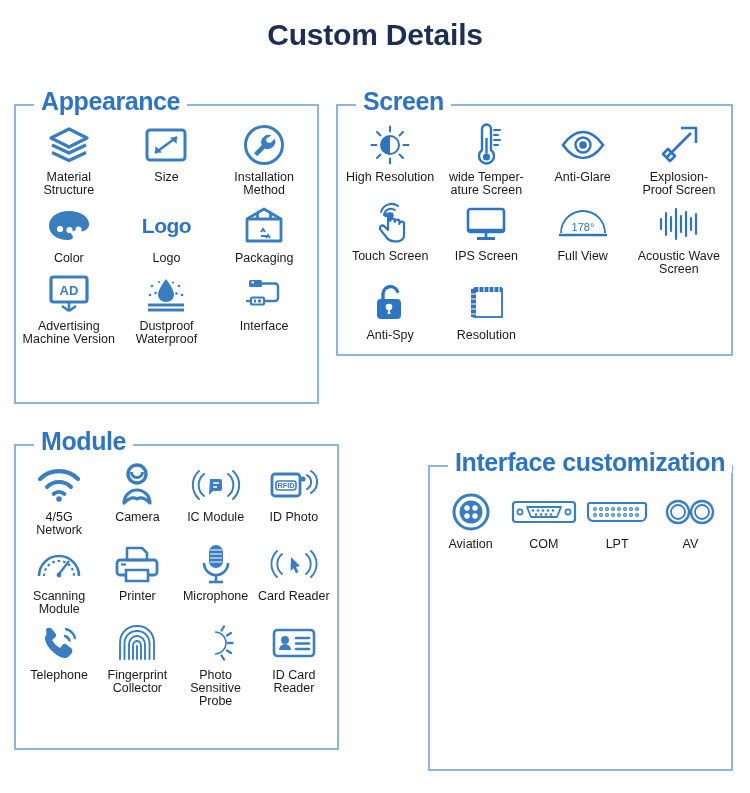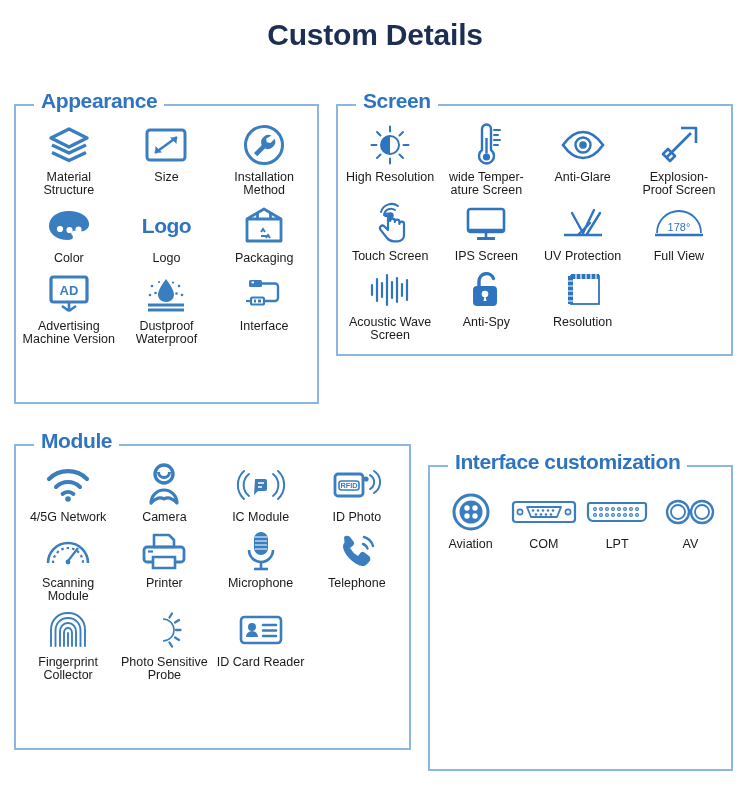--- a/index.html
+++ b/index.html
@@ -26,31 +26,31 @@
     position: absolute;
     border: 2px solid #8ab6e0;
     background: #ffffff;
   }
   .section-title {
     position: absolute;
     top: -16px;
     left: 18px;
     background: #ffffff;
     padding: 0 7px;
-    font-size: 21px;
+    font-size: 25px;
     font-weight: bold;
     color: #2f74c0;
     letter-spacing: -0.4px;
     white-space: nowrap;
     line-height: 22px;
   }
 
   #sec-appearance { left: 14px;  top: 104px; width: 305px; height: 300px; }
   #sec-screen     { left: 336px; top: 104px; width: 397px; height: 252px; }
-  #sec-module     { left: 14px;  top: 444px; width: 397px; height: 306px; }
+  #sec-module     { left: 14px;  top: 444px; width: 325px; height: 306px; }
   #sec-interface  { left: 428px; top: 465px; width: 305px; height: 306px; }
 
   
   .grid {
     position: absolute;
     left: 0; right: 0; top: 0; bottom: 0;
     display: grid;
     align-content: start;
     justify-items: center;
     padding: 16px 4px 0 4px;
@@ -300,34 +300,20 @@
           <svg width="44" height="38" viewBox="0 0 44 38">
             <rect x="4" y="4" width="36" height="23" rx="2.5" fill="none" stroke="#2f74c0" stroke-width="2.6"></rect>
             <path d="M4 25 H40" stroke="#2f74c0" stroke-width="2.6"></path>
             <path d="M22 27 V32" stroke="#2f74c0" stroke-width="2.6"></path>
             <path d="M13 33.5 H31" stroke="#2f74c0" stroke-width="3"></path>
           </svg>
         </div>
         <div class="lbl">IPS Screen</div>
       </div>
 
-      <div class="cell">
-        <div class="ico">
-          <svg width="46" height="38" viewBox="0 0 46 38">
-            <g stroke="#2f74c0" stroke-width="2.4" fill="none" stroke-linecap="round">
-              <path d="M12 8 L23 28"></path>
-              <path d="M34 5 L23 28"></path>
-              <path d="M40 8 L27 29"></path>
-              <path d="M30 18 L18 30"></path>
-            </g>
-            <path d="M4 30 H42" stroke="#2f74c0" stroke-width="2.6"></path>
-          </svg>
-        </div>
-        <div class="lbl">UV Protection</div>
-      </div>
 
       <div class="cell">
         <div class="ico">
           <svg width="56" height="34" viewBox="0 0 56 34">
             <path d="M6 26 A22 22 0 0 1 50 26" fill="none" stroke="#2f74c0" stroke-width="1.8"></path>
             <path d="M4 28 H52" stroke="#2f74c0" stroke-width="2.4"></path>
             <text class="deg" x="28" y="24" text-anchor="middle">178°</text>
           </svg>
         </div>
         <div class="lbl">Full View</div>
@@ -478,20 +464,34 @@
               <path d="M11 8 h12 M11 12 h12 M11 16 h12 M11 20 h12"></path>
             </g>
             <path d="M5 21 a12 12 0 0 0 24 0" fill="none" stroke="#3a7ebf" stroke-width="2.6"></path>
             <path d="M17 33 v6" stroke="#3a7ebf" stroke-width="2.6"></path>
             <path d="M10 40 h14" stroke="#3a7ebf" stroke-width="2.6"></path>
           </svg>
         </div>
         <div class="lbl">Microphone</div>
       </div>
 
+      <div class="cell">
+        <div class="ico">
+          <svg width="50" height="38" viewBox="0 0 50 38">
+            <g fill="none" stroke="#3a7ebf" stroke-width="1.9" stroke-linecap="round">
+              <path d="M13 9 A13 13 0 0 0 13 29"></path>
+              <path d="M8 6 A18 18 0 0 0 8 32"></path>
+              <path d="M37 9 A13 13 0 0 1 37 29"></path>
+              <path d="M42 6 A18 18 0 0 1 42 32"></path>
+            </g>
+            <path d="M22 12 l9 9 l-4 1 l2.5 5 l-2.5 1.2 l-2.5 -5 l-3 2.8 Z" fill="#3a7ebf"></path>
+          </svg>
+        </div>
+        <div class="lbl">Card Reader</div>
+      </div>
 
       <div class="cell">
         <div class="ico">
           <svg width="42" height="40" viewBox="0 0 42 40">
             <path d="M8 6 a4 4 0 0 1 6 0 l3.5 4.5 a3 3 0 0 1 -0.5 4 l-3 2.4 a20 20 0 0 0 8 8 l2.4 -3 a3 3 0 0 1 4 -0.5 L33 25 a4 4 0 0 1 0 6 l-2.5 2.4 C27 37 20 34 14 28 C8 22 5 15 8.5 11.5 Z" fill="#3a7ebf"></path>
             <g fill="none" stroke="#3a7ebf" stroke-width="2.4" stroke-linecap="round">
               <path d="M28 6 a13 13 0 0 1 9 9"></path>
               <path d="M27 13 a7 7 0 0 1 4.5 4.5"></path>
             </g>
           </svg>

